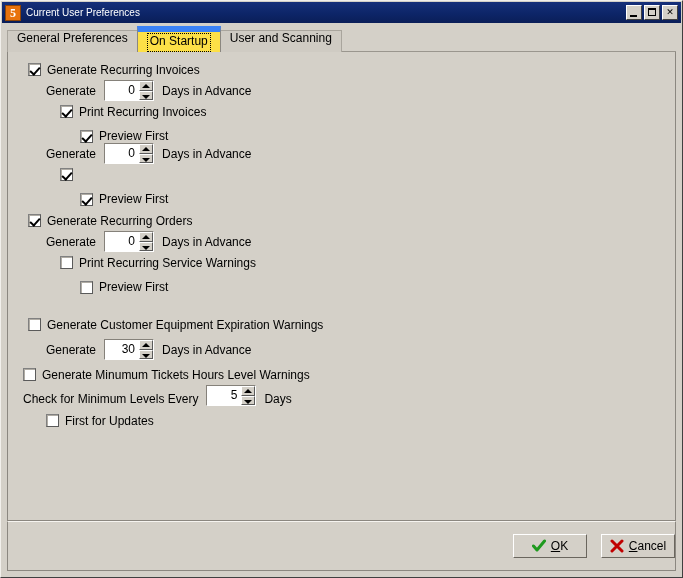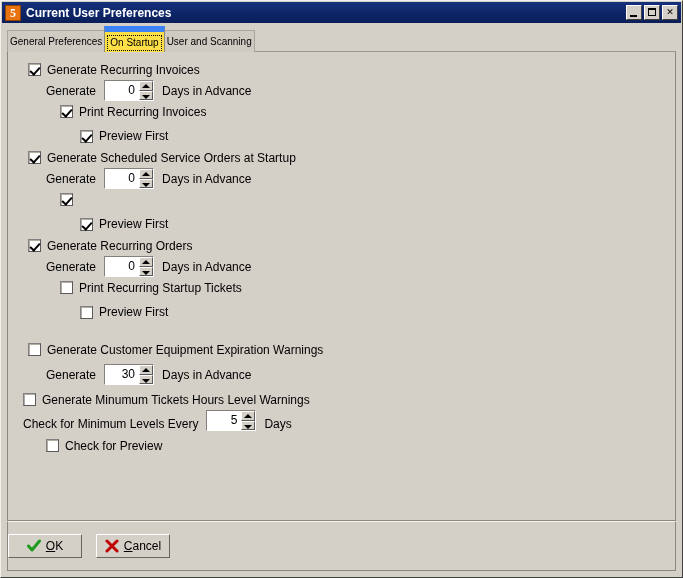--- a/index.html
+++ b/index.html
@@ -49,22 +49,22 @@
     color: #ffffff;
     font-size: 12px;
     font-weight: bold;
     line-height: 14px;
     text-align: center;
     font-family: "Liberation Serif", serif;
     flex: 0 0 auto;
   }
   .title-text {
     color: #ffffff;
-    font-size: 12px;
-    font-weight: bold;
+    font-size: 10px;
+    font-weight: normal;
     margin-left: 5px;
     white-space: nowrap;
     flex: 1 1 auto;
     overflow: hidden;
   }
   .win-buttons {
     display: flex;
     gap: 2px;
     padding-right: 3px;
     flex: 0 0 auto;
@@ -106,23 +106,22 @@
     min-height: 26px;
     margin: 3px 6px 0 6px;
     display: flex;
     align-items: flex-end;
     position: relative;
   }
   .tab {
     height: 22px;
     box-sizing: border-box;
     display: flex;
-    align-items: center;
-    padding: 0 2px;
-    font-size: 10px;
+    padding: 0 9px;
+    font-size: 12px;
     color: #000;
     background: #d8d4cc;
     border: 1px solid #9a968e;
     border-bottom: none;
     margin-right: -1px;
     position: relative;
     white-space: nowrap;
   }
   .tab.inactive {
     background: #cfcbc3;
@@ -280,21 +279,21 @@
   
   .buttonbar {
     height: 50px;
     min-height: 50px;
     margin: 0 6px 6px 6px;
     background: #d4d0c8;
     border: 1px solid #8b8780;
     border-top-color: #f6f4f0;
     display: flex;
     align-items: center;
-    justify-content: flex-start;
+    justify-content: flex-end;
     gap: 14px;
     box-sizing: border-box;
   }
   .btn {
     width: 74px;
     height: 24px;
     box-sizing: border-box;
     background: #d4d0c8;
     border: 1px solid #6a665e;
     border-top-color: #ffffff;
@@ -360,24 +359,20 @@
       </div>
       <div class="row ind1">
         <span class="cb checked"></span>
         <span class="cb-label">Print Recurring Invoices</span>
       </div>
       <div class="row ind2">
         <span class="cb checked"></span>
         <span class="cb-label">Preview First</span>
       </div>
 
-      <div class="row ind0 gap-small">
-        <span class="cb checked"></span>
-        <span class="cb-label">Generate Scheduled Service Orders at Startup</span>
-      </div>
       <div class="row ind-gen">
         <span class="lbl">Generate</span>
         <span class="spin">
           <span class="spin-val">0</span>
           <span class="spin-btns">
             <span class="spin-up"></span>
             <span class="spin-dn"></span>
           </span>
         </span>
         <span class="lbl">Days in Advance</span>
@@ -400,21 +395,21 @@
           <span class="spin-val">0</span>
           <span class="spin-btns">
             <span class="spin-up"></span>
             <span class="spin-dn"></span>
           </span>
         </span>
         <span class="lbl">Days in Advance</span>
       </div>
       <div class="row ind1">
         <span class="cb"></span>
-        <span class="cb-label">Print Recurring Startup Tickets</span>
+        <span class="cb-label">Print Recurring Service Warnings</span>
       </div>
       <div class="row ind2">
         <span class="cb"></span>
         <span class="cb-label">Preview First</span>
       </div>
 
       <div class="row ind0 gap-before">
         <span class="cb"></span>
         <span class="cb-label">Generate Customer Equipment Expiration Warnings</span>
       </div>
@@ -441,21 +436,21 @@
           <span class="spin-btns">
             <span class="spin-up"></span>
             <span class="spin-dn"></span>
           </span>
         </span>
         <span class="lbl">Days</span>
       </div>
 
       <div class="row ind-updates gap-small">
         <span class="cb"></span>
-        <span class="cb-label">Check for Preview</span>
+        <span class="cb-label">First for Updates</span>
       </div>
 
     </div>
   </div>
 
   <div class="buttonbar">
     <div class="btn">
       <svg class="ico" viewBox="0 0 14 14">
         <path d="M1.5 7 L5 11 L12.5 2" stroke="#1f9a1f" stroke-width="3" fill="none" stroke-linecap="round" stroke-linejoin="round"></path>
       </svg>

